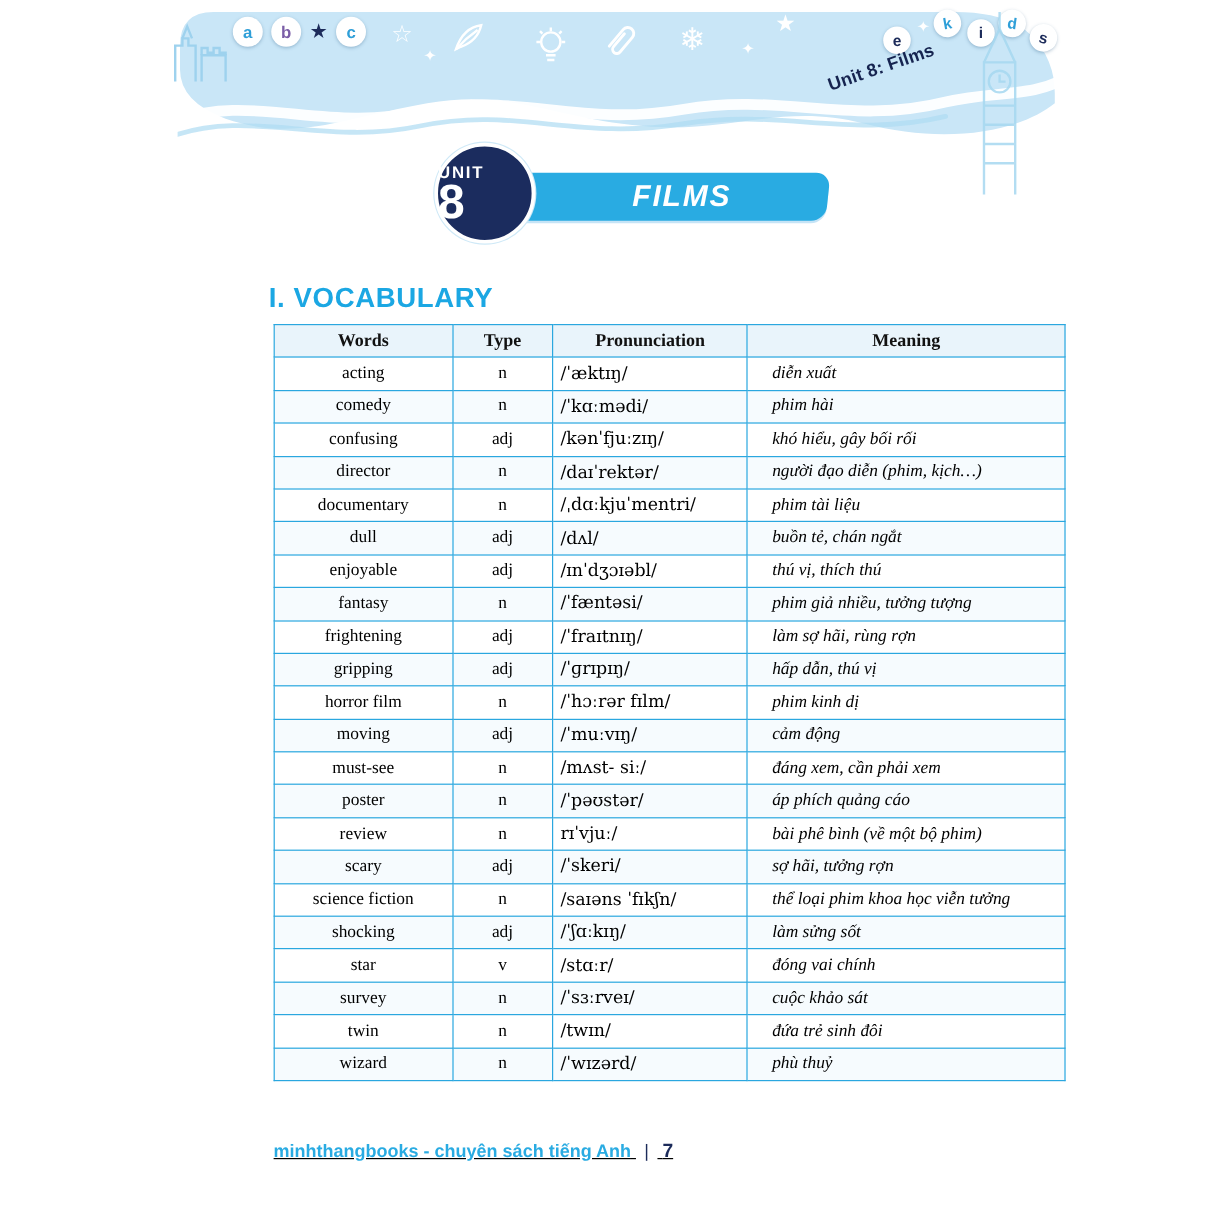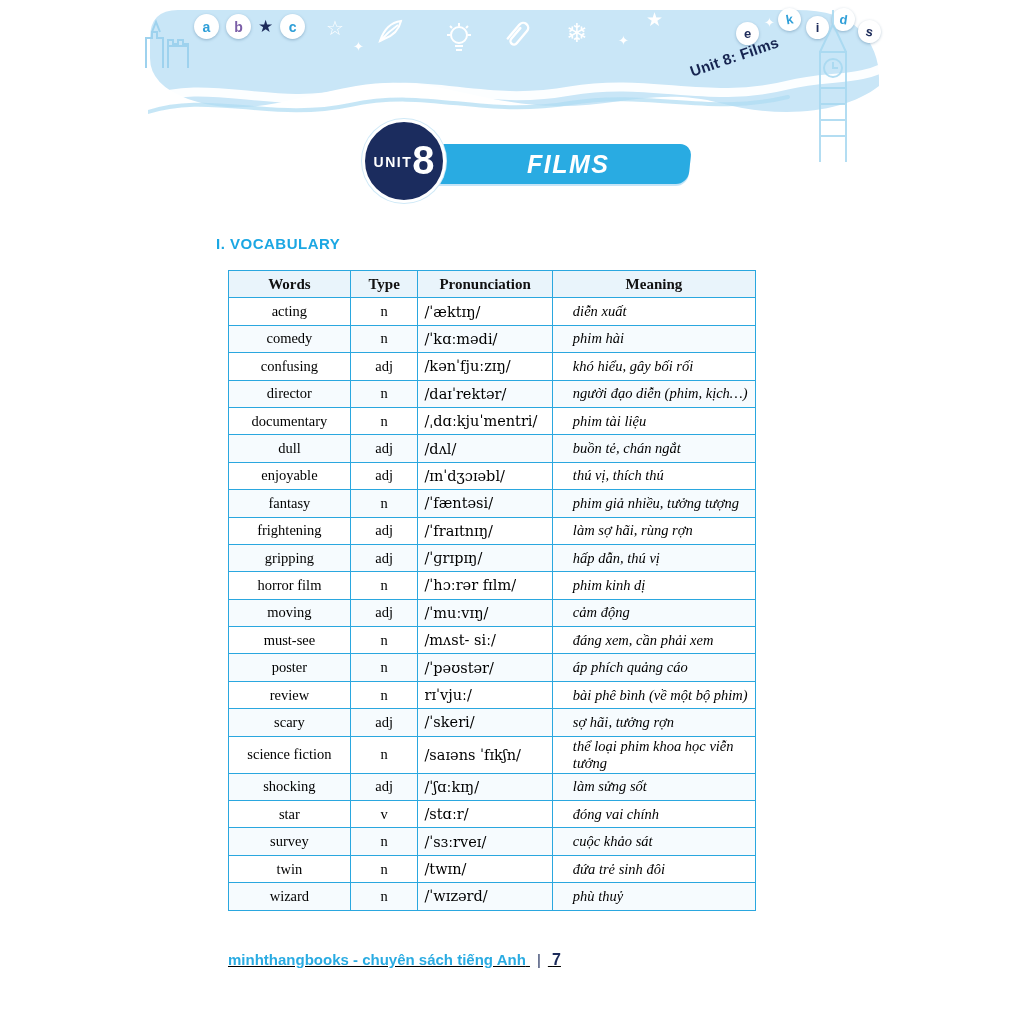--- a/index.html
+++ b/index.html
@@ -22,30 +22,30 @@
   .unit-tab { position:absolute; left:540px; top:42px; transform:rotate(-19deg); color:#162450; font-weight:800; font-size:15px; letter-spacing:.2px; }
 
   
   .films-bar { position:absolute; left:420px; top:144px; width:270px; height:40px; background:#29abe2;
                border-radius:8px 12px 12px 8px; transform:skewX(-6deg);
                display:flex; align-items:center; justify-content:center; box-shadow:0 2px 0 rgba(160,210,240,.6); }
   .films-bar span { transform:skewX(6deg); color:#ffffff; font-weight:800; font-style:italic;
                     font-size:25px; letter-spacing:1.5px; padding-left:26px; }
   .unit-circle { position:absolute; left:362px; top:119px; width:84px; height:84px; border-radius:50%;
                  background:#1b2c5e; border:3px solid #ffffff; box-shadow:0 0 0 1px #cfe9f7;
-                 display:flex; align-items:center; justify-content:center; color:#ffffff; }
+                 display:flex; flex-direction:column; justify-content:center; color:#ffffff; }
   .unit-circle .unit-word { font-size:14px; font-weight:800; letter-spacing:1.5px; margin-top:2px; }
   .unit-circle .unit-num { font-size:40px; font-weight:800; line-height:1; margin-top:-2px; }
 
   
-  .section-title { position:absolute; left:216px; top:235px; color:#1ba7e3; font-weight:800;
-                   font-size:15px; letter-spacing:.5px; }
-
-  
-  .vocab-table { position:absolute; left:228px; top:270px; width:528px; border-collapse:collapse;
+  .section-title { position:absolute; left:224px; top:235px; color:#1ba7e3; font-weight:800;
+                   font-size:23px; letter-spacing:.5px; }
+
+  
+  .vocab-table { position:absolute; left:228px; top:270px; width:660px; border-collapse:collapse;
                  font-family:"Liberation Serif","DejaVu Serif",serif; }
   .vocab-table th, .vocab-table td { border:1px solid #2aa7df; height:27.4px; padding:1px 6px; font-size:14.5px; }
   .vocab-table th { font-weight:bold; text-align:center; background:#e9f4fb; color:#111; font-size:15px; }
   .vocab-table tbody tr:nth-child(even) { background:#f6fbfe; }
   .vocab-table td.word { width:128px; text-align:center;margin-left:28px; }
   .vocab-table td.type { width:72px; text-align:center; }
   .vocab-table td.pronunciation { width:140px; text-align:left; font-family:"DejaVu Serif","Liberation Serif",serif; }
   .vocab-table td.meaning { width:228px; text-align:left; font-style:italic; padding-left:20px; }
 
   

